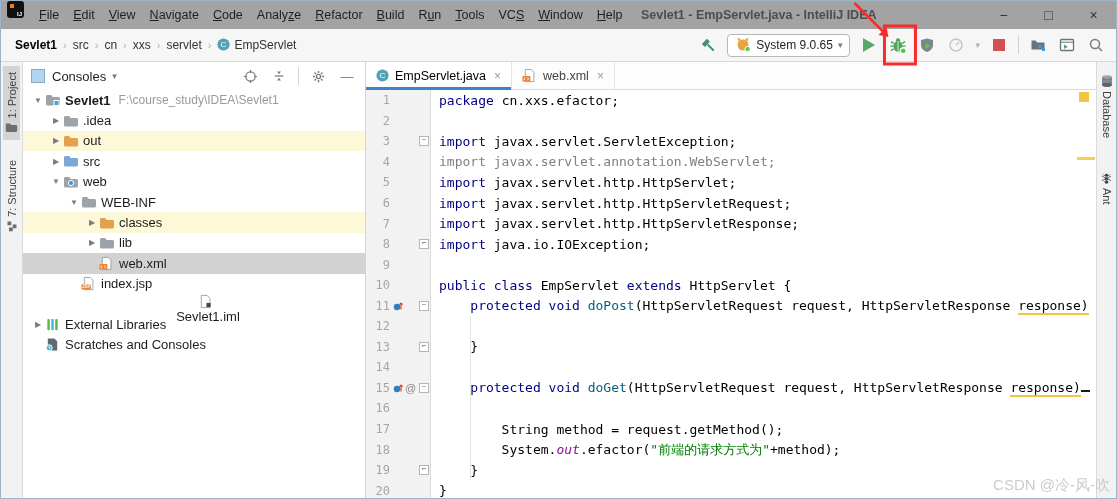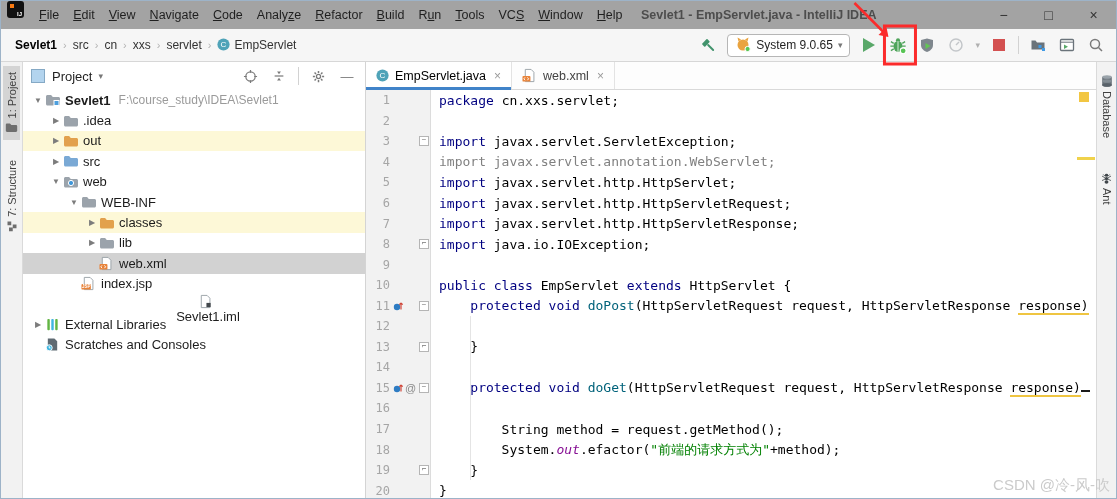--- a/index.html
+++ b/index.html
@@ -224,21 +224,21 @@
                 <rect x="4" y="10" width="5" height="5"></rect>
               </g>
             </svg>
           </span>
         </div>
       </div>
 
     <div class="project-panel">
       <div class="panel-header">
         <span class="pp-ico"></span>
-        <span class="pp-title">Project</span>
+        <span class="pp-title">Consoles</span>
         <span class="dd-arrow" style="margin-left:6px">▾</span>
         <span class="ph-right">
           <span class="tbtn" id="ic-target">
               <svg xmlns="http://www.w3.org/2000/svg" width="15" height="15" viewBox="0 0 16 16">
                 <circle cx="8" cy="8" r="5" fill="none" stroke="#7a7a7a" stroke-width="1.3"></circle>
                 <path d="M8 1v3M8 12v3M1 8h3M12 8h3" stroke="#7a7a7a" stroke-width="1.3"></path>
               </svg>
             </span>
           <span class="tbtn" id="ic-collapse">
               <svg xmlns="http://www.w3.org/2000/svg" width="14" height="14" viewBox="0 0 16 16">
@@ -420,21 +420,21 @@
       <div class="code-area" id="codeArea">
         <div class="indent-guide" style="left:104px;top:226px;height:164px;"></div>
         <div class="mark-square" style="right:7px;top:2px;"></div>
         <div class="mark-line" style="right:1px;top:67px;"></div>
       <div class="code-row">
             <div class="gutter">
               <span class="ln-num">1</span>
               <span class="ln-ico"></span>
               <span class="ln-fold"></span>
             </div>
-            <span class="ln-code"><span class="c-kw">package </span><span>cn.xxs.servlet;</span></span>
+            <span class="ln-code"><span class="c-kw">package </span><span>cn.xxs.efactor;</span></span>
           </div>
           <div class="code-row">
             <div class="gutter">
               <span class="ln-num">2</span>
               <span class="ln-ico"></span>
               <span class="ln-fold"></span>
             </div>
             <span class="ln-code"></span>
           </div>
           <div class="code-row">

